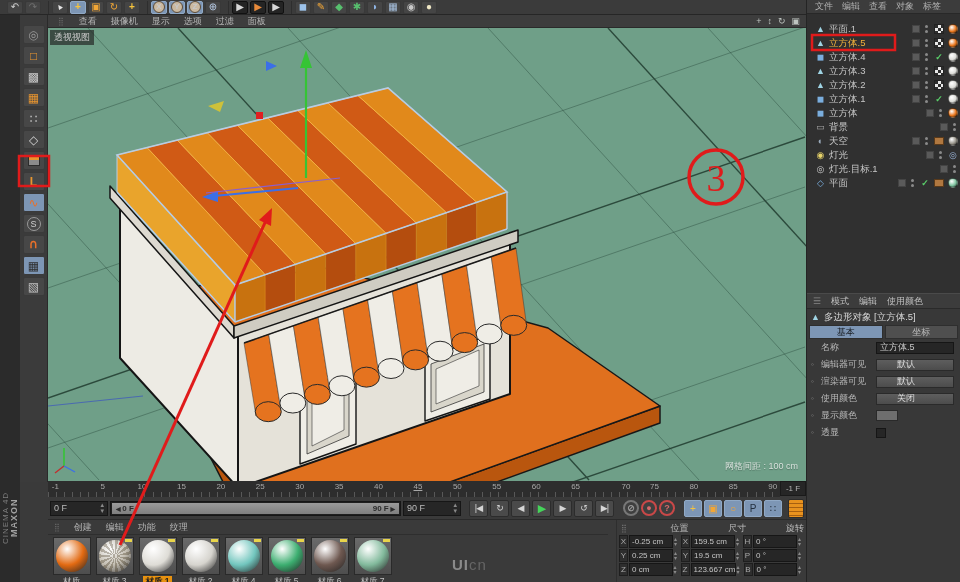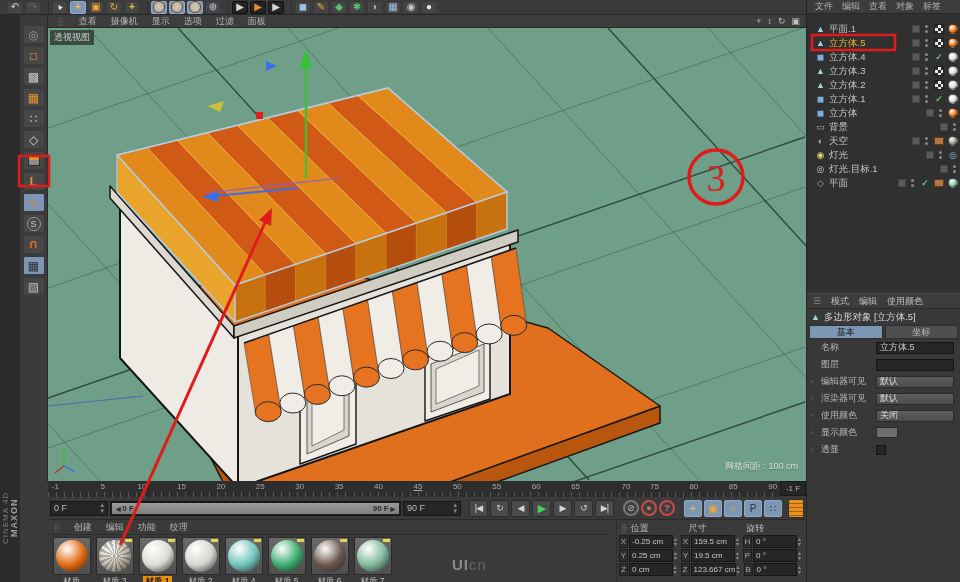--- a/index.html
+++ b/index.html
@@ -77,21 +77,21 @@
     border:1px solid #2a2a2a;position:relative;box-sizing:border-box;}
   .mat .ball{position:absolute;left:2px;top:2px;width:32px;height:32px;border-radius:50%;}
   .mat .tick{position:absolute;right:1px;top:1px;width:7px;height:3px;background:#e8d44a;}
   .mat .mlabel{display:block;margin:1px auto 0;width:max-content;max-width:42px;font-size:8.5px;color:#c2c2c2;padding:0 2px;}
   .mat.sel .mlabel{background:#e8920f;color:#1d1d1d;font-weight:bold;}
   
   #coords{left:616px;top:520px;width:190px;height:62px;background:#3a3a3a;border-left:1px solid #2e2e2e;
     box-sizing:border-box;padding:2px 2px 0 2px;}
   #coord-head{display:flex;color:#bdbdbd;font-size:9px;height:12px;align-items:center;}
   #coord-head .grip{color:#777;margin:0 4px 0 2px;font-size:8px;}
-  #coord-head span.h{width:62px;}
+  #coord-head span.h{width:62px;text-align:right;}
   .crow{display:flex;gap:1px;margin-top:1px;}
   .cgroup{display:flex;align-items:center;gap:1px;width:62px;}
   .caxis{width:9px;height:13px;background:#2e2e2e;color:#a8a8a8;font-size:8px;display:flex;align-items:center;
     justify-content:center;border:1px solid #1e1e1e;box-sizing:border-box;}
   .cval{flex:1;height:13px;background:#262626;border:1px solid #161616;color:#c4c4c4;font-size:8px;
     display:flex;align-items:center;padding:0 2px;box-sizing:border-box;white-space:nowrap;overflow:hidden;}
   .cspin{width:6px;color:#8a8a8a;font-size:6px;line-height:.8;}
   
   #right-panel{left:806px;top:0;width:154px;height:582px;background:#303030;border-left:1px solid #242424;box-sizing:border-box;}
   #om-menu{height:13px;background:#3c3c3c;border-bottom:1px solid #282828;display:flex;gap:9px;align-items:center;
@@ -121,21 +121,21 @@
     background:#4f4f4f;color:#bbb;border:1px solid #2e2e2e;box-sizing:border-box;}
   .amtab.act{background:#7d96b5;color:#14181d;}
   #am-section{height:13px;background:#424242;border-top:1px solid #555;border-bottom:1px solid #2c2c2c;
     display:flex;align-items:center;padding-left:4px;color:#d0d0d0;font-size:9px;margin-top:2px;}
   .arow{height:17px;display:flex;align-items:center;padding-left:4px;gap:3px;font-size:9px;color:#b8b8b8;}
   .arow .adot{width:7px;color:#8f8f8f;font-size:8px;}
   .arow .albl{width:52px;white-space:nowrap;overflow:hidden;}
   .ainput{width:78px;height:12px;background:#262626;border:1px solid #161616;color:#c8c8c8;font-size:9px;
     display:flex;align-items:center;padding:0 3px;box-sizing:border-box;}
   .adrop{width:78px;height:12px;background:linear-gradient(180deg,#5e5e5e,#4c4c4c);border:1px solid #2a2a2a;
-    color:#dedede;font-size:9px;display:flex;align-items:center;padding:0 3px;box-sizing:border-box;}
+    color:#dedede;font-size:9px;display:flex;align-items:center;padding:0 20px;box-sizing:border-box;}
   .acolor{width:22px;height:11px;background:#6e6e6e;border:1px solid #2a2a2a;box-sizing:border-box;}
   .acheck{width:10px;height:10px;background:#262626;border:1px solid #161616;box-sizing:border-box;}
   
   #watermark{left:768px;top:5px;white-space:nowrap;z-index:40;}
   #watermark .site{font-size:12px;font-weight:bold;color:#eafaf2;text-shadow:0 0 2px #1e8a7a,0 0 1px #1e8a7a;}
   #watermark .url{font-size:10px;font-weight:bold;color:#f2f2f2;text-shadow:0 0 2px #555;}
   #ui-cn{left:452px;top:556px;font-size:15px;color:#8a8a8a;font-weight:bold;letter-spacing:1px;z-index:30;}
   #ui-cn .c2{color:#666;font-weight:normal;}
   #overlay{left:0;top:0;z-index:60;pointer-events:none;}
 </style>
@@ -718,25 +718,20 @@
         <div class="amtab act">基本</div>
         <div class="amtab">坐标</div>
       </div>
       <div id="am-fields">
           <div class="arow">
             <span class="adot"></span>
             <span class="albl">名称</span>
             <span class="ainput">立方体.5</span>
           </div>
           <div class="arow">
-            <span class="adot"></span>
-            <span class="albl">图层</span>
-            <span class="ainput"></span>
-          </div>
-          <div class="arow">
             <span class="adot">◦</span>
             <span class="albl">编辑器可见</span>
             <span class="adrop">默认</span>
           </div>
           <div class="arow">
             <span class="adot">◦</span>
             <span class="albl">渲染器可见</span>
             <span class="adrop">默认</span>
           </div>
           <div class="arow">

